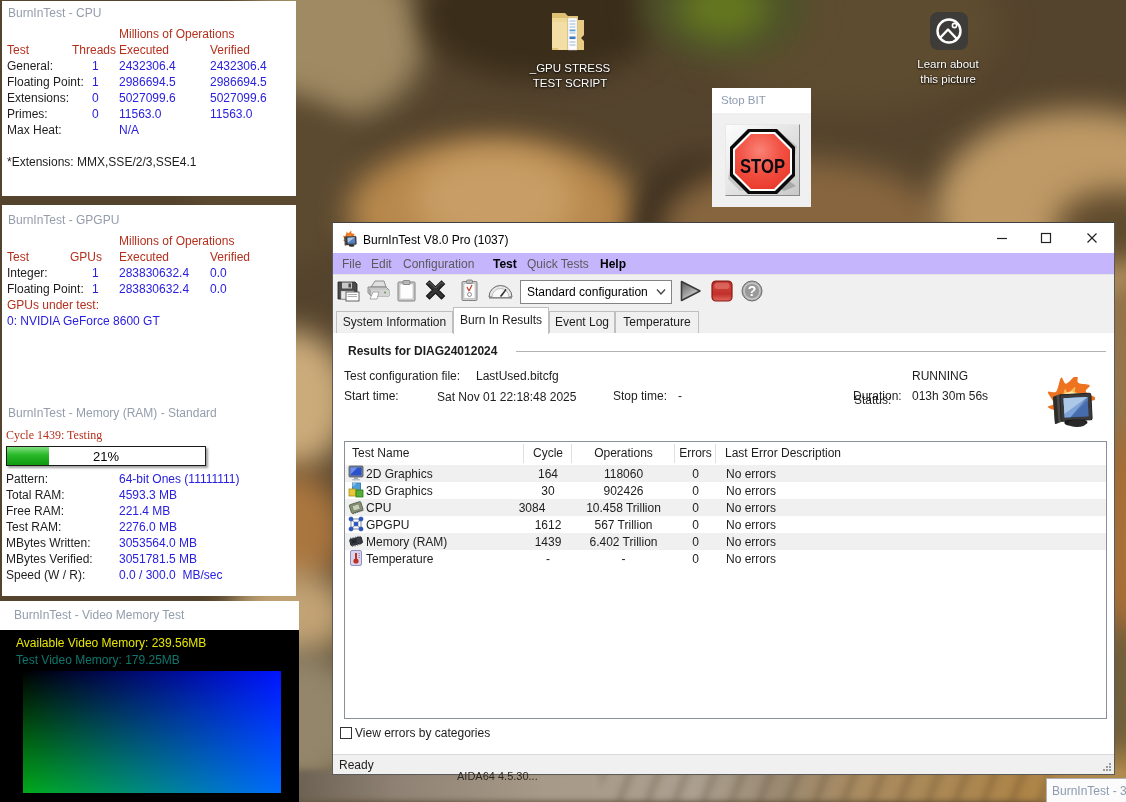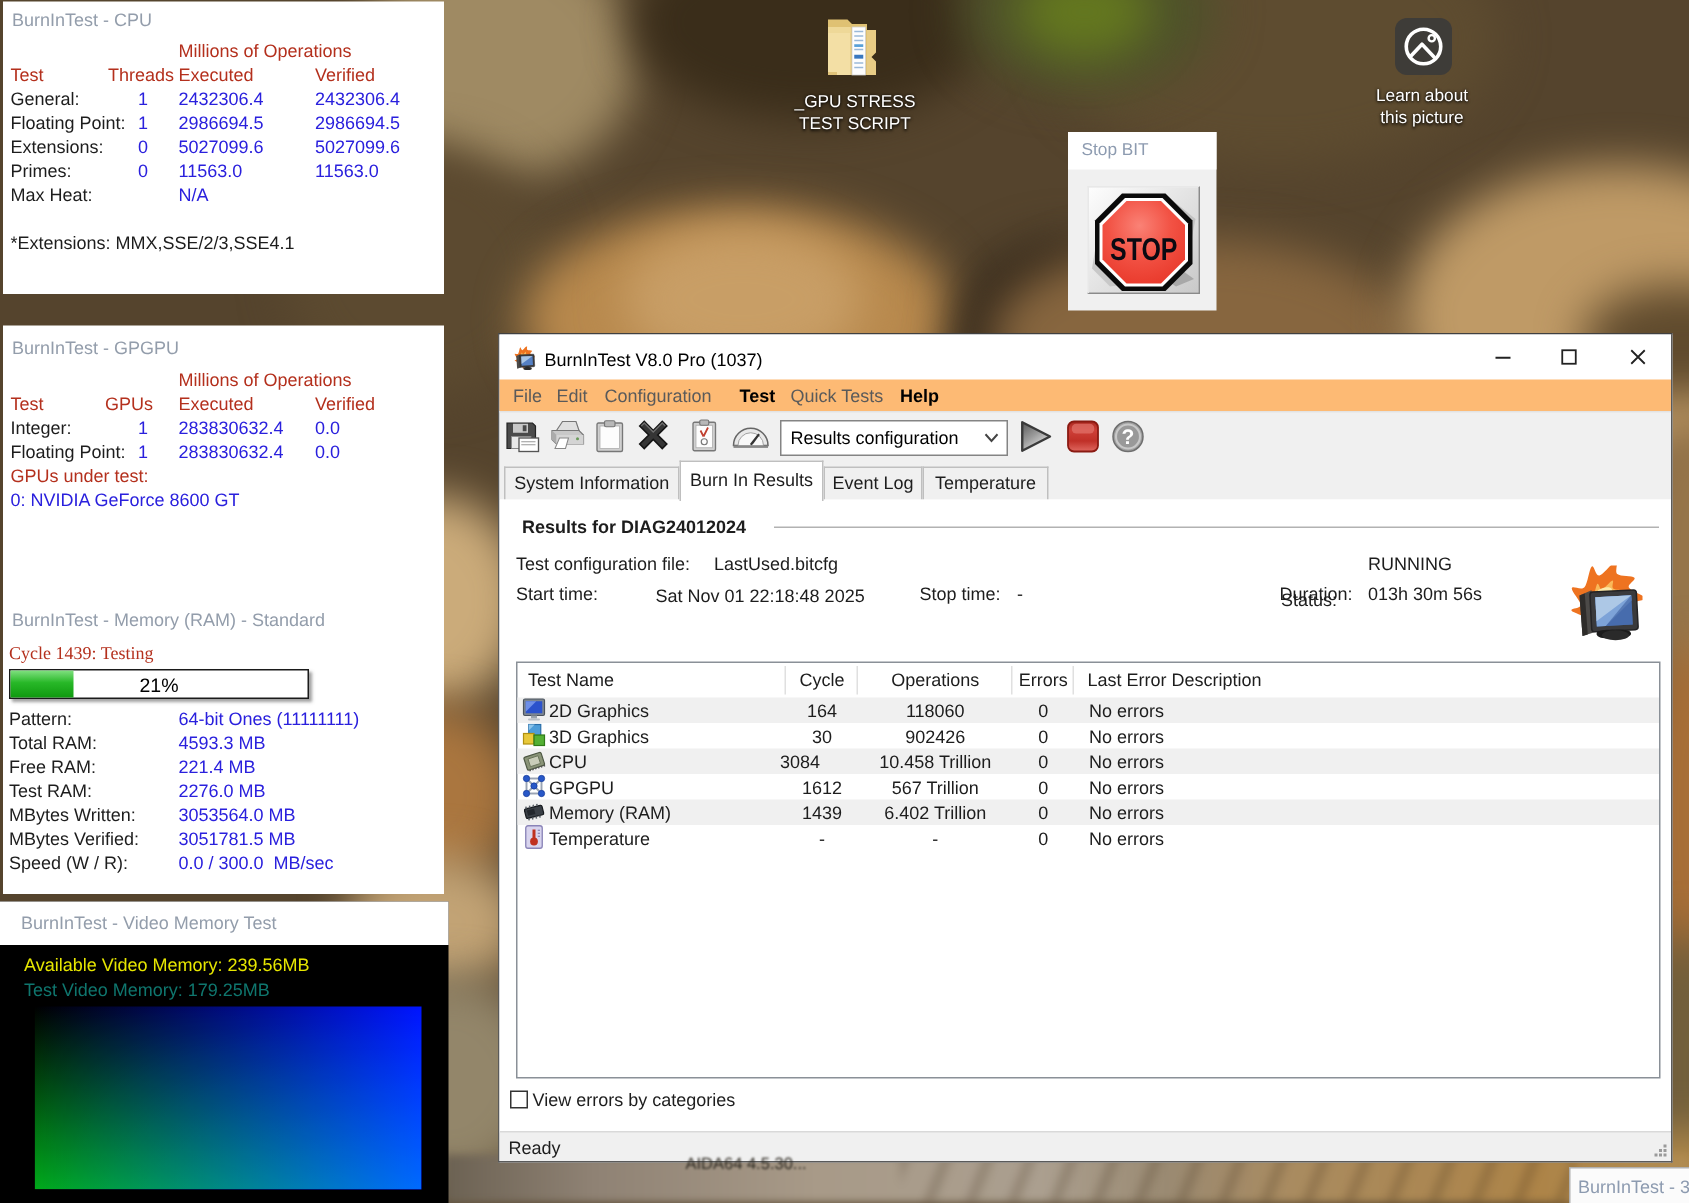--- a/index.html
+++ b/index.html
@@ -19,21 +19,21 @@
 
 .icolabel { position:absolute; color:#fff; font-size:11.5px; line-height:14.5px; text-align:center; text-shadow:0 1px 2px rgba(0,0,0,0.85), 0 0 2px rgba(0,0,0,0.6); }
 
 .panel { position:absolute; background:#fff; font-size:12px; }
 .ptitle { position:absolute; color:#939dab; font-size:12px; white-space:nowrap; }
 .red { color:#b4301d; } .blue { color:#2a20dd; } .blk { color:#1d1d1d; }
 .prow span { position:absolute; white-space:nowrap; }
 
 #mainwin { position:absolute; left:332px; top:222px; width:783px; height:553px; background:#fff; border:1px solid #5a5a5a; border-top:1px solid #404040; }
 #titlebar { position:absolute; left:0; top:0; width:100%; height:30px; background:#fff; }
-#menubar  { position:absolute; left:0; top:30px; width:100%; height:21px; background:#fdba74; font-size:12px; color:#5a5a5a; }
+#menubar  { position:absolute; left:0; top:30px; width:100%; height:21px; background:#c4b5fd; font-size:12px; color:#5a5a5a; }
 #menubar span { position:absolute; top:4px; }
 #toolbar { position:absolute; left:0; top:51px; width:100%; height:32px; background:#f0f0f0; border-top:1px solid #e3e3e3; }
 #tabrow { position:absolute; left:0; top:83px; width:100%; height:27px; background:#f0f0f0; }
 .tab { position:absolute; background:#f0f0f0; border:1px solid #bfbfbf; border-bottom:none; font-size:12px; color:#1d1d1d; text-align:center; }
 #content { position:absolute; left:0; top:110px; width:100%; height:421px; background:#fff; }
 #statusbar { position:absolute; left:0; top:531px; width:100%; height:20px; background:#f0f0f0; border-top:1px solid #d9d9d9; font-size:12px; color:#1d1d1d; }
 .ftext { position:absolute; font-size:12px; color:#1d1d1d; white-space:nowrap; }
 
 #tbl { position:absolute; left:11px; top:108px; width:763px; height:278px; border:1px solid #8a9097; background:#fff; }
 .th { position:absolute; top:0; height:23px; font-size:12px; color:#1d1d1d; }
@@ -156,21 +156,21 @@
       <span class="blue" style="left:208px; top:106px;">11563.0</span>
     </div>
   <div class="prow">
       <span class="blk" style="left:5px; top:122px;">Max Heat:</span>
       <span class="blue" style="left:117px; top:122px;">N/A</span>
     </div>
   <div class="prow">
       <span class="blk" style="left:5px; top:154px;">*Extensions: MMX,SSE/2/3,SSE4.1</span>
     </div>
 </div>
-<div class="panel" id="pgpgpu" style="left:2px; top:217px; width:294px; height:198px;">
+<div class="panel" id="pgpgpu" style="left:2px; top:205px; width:294px; height:198px;">
   <div class="ptitle" style="left:6px; top:8px;">BurnInTest - GPGPU</div>
   <div class="prow">
       <span class="red" style="left:117px; top:29px;">Millions of Operations</span>
     </div>
   <div class="prow">
       <span class="red" style="left:5px; top:45px;">Test</span>
       <span class="red" style="left:68px; top:45px;">GPUs</span>
       <span class="red" style="left:117px; top:45px;">Executed</span>
       <span class="red" style="left:208px; top:45px;">Verified</span>
     </div>
@@ -348,21 +348,21 @@
         <rect x="3.5" y="2.5" width="15" height="6.5" rx="3" fill="#e07068" opacity="0.75"></rect>
       </g>
 
       <g transform="translate(408,5)">
         <circle cx="11" cy="11" r="10" fill="#a0a0a0" stroke="#6e6e6e" stroke-width="1"></circle>
         <circle cx="11" cy="11" r="8" fill="#999" stroke="#c8c8c8" stroke-width="1.4"></circle>
         <text x="11" y="16" font-family="Liberation Sans, sans-serif" font-size="14" font-weight="bold" text-anchor="middle" fill="#fff">?</text>
       </g>
     </svg></div>
     <div class="abs" style="left:187px; top:5px; width:152px; height:24px; background:#fff; border:1px solid #848484;">
-      <div class="abs" style="left:6px; top:4px; font-size:12px; color:#000;">Results configuration</div>
+      <div class="abs" style="left:6px; top:4px; font-size:12px; color:#000;">Standard configuration</div>
       <svg class="abs" style="right:5px; top:7px;" width="10" height="8" viewBox="0 0 10 8">
           <path d="M1 1.5 L5 6 L9 1.5" fill="none" stroke="#444" stroke-width="1.3"></path>
         </svg>
     </div>
   </div>
   <div id="tabrow">
     <div class="tab" style="left:3px; top:5px; width:117px; height:22px; line-height:21px;">System Information</div>
     <div class="tab" style="left:120px; top:1px; width:96px; height:27px; line-height:24px; background:#fff; z-index:2;">Burn In Results</div>
     <div class="tab" style="left:216px; top:5px; width:66px; height:22px; line-height:21px;">Event Log</div>
     <div class="tab" style="left:282px; top:5px; width:84px; height:22px; line-height:21px;">Temperature</div>
@@ -438,21 +438,21 @@
       </div>
       <div class="trow g" style="top:57px;">
         <svg class="abs" style="left:3px; top:0px;" width="16" height="16" viewBox="0 0 16 16">
             <g transform="rotate(-18 8 8)">
               <rect x="2" y="4" width="12" height="9" rx="1" fill="#8a9478" stroke="#4e5844" stroke-width="0.8"></rect>
               <rect x="4.5" y="5.8" width="7" height="5.4" fill="#c9cdb9" stroke="#6a745a" stroke-width="0.6"></rect>
               <path d="M3 13.5 L14.5 13.5" stroke="#555" stroke-width="1" stroke-dasharray="1 1"></path>
             </g>
           </svg>
         <div class="tcell" style="left:21px; top:2px;">CPU</div>
-        <div class="tcell" style="left:175px; top:2px; width:48px; ">3084</div>
+        <div class="tcell" style="left:163px; top:2px; width:48px; text-align:center;">3084</div>
         <div class="tcell" style="left:227px; top:2px; width:103px; text-align:center;">10.458 Trillion</div>
         <div class="tcell" style="left:330px; top:2px; width:41px; text-align:center;">0</div>
         <div class="tcell" style="left:381px; top:2px;">No errors</div>
       </div>
       <div class="trow" style="top:74px;">
         <svg class="abs" style="left:3px; top:0px;" width="16" height="16" viewBox="0 0 16 16">
             <g stroke="#9aa4b4" stroke-width="1.3">
               <line x1="3" y1="3" x2="13" y2="3"></line>
               <line x1="3" y1="13" x2="13" y2="13"></line>
               <line x1="3" y1="3" x2="3" y2="13"></line>

